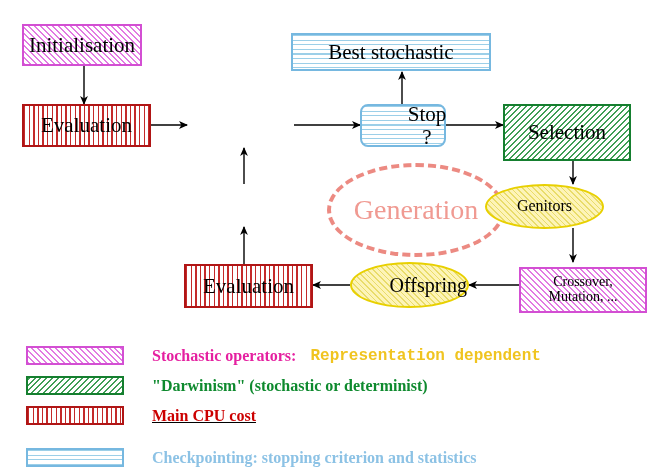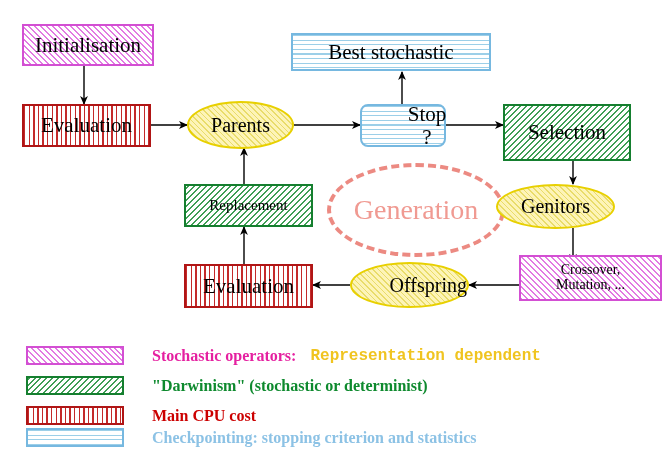--- a/index.html
+++ b/index.html
@@ -134,83 +134,77 @@
       <line x1="244" y1="264" x2="244" y2="227"></line>
 
       <line x1="244" y1="184" x2="244" y2="148"></line>
     </g>
   </svg>
 
   <div id="generation" style="left:327px;top:163px;width:170px;height:86px;">
     <span class="lbl">Generation</span>
   </div>
 
-  <div class="node rect p-magenta" style="left:22px;top:24px;width:132px;height:42px;font-size:21px;">
+  <div class="node rect p-magenta" style="left:22px;top:24px;width:120px;height:42px;font-size:21px;">
     <span class="lbl">Initialisation</span>
   </div>
 
   <div class="node rect p-red" style="left:22px;top:104px;width:129px;height:43px;font-size:21px;">
     <span class="lbl">Evaluation</span>
   </div>
 
-  <div class="node ellipse p-yellow" style="left:187px;top:101px;width:107px;height:48px;font-size:20px;">
-    <span class="lbl">Parents</span>
-  </div>
 
   <div class="node rect p-blue" style="left:291px;top:33px;width:200px;height:38px;font-size:21px;">
     <span class="lbl">Best stochastic</span>
   </div>
 
   <div class="node rect p-blue" style="left:360px;top:104px;width:86px;height:43px;font-size:21px;border-radius:8px;padding-left:48px;">
     <span class="lbl">Stop ?</span>
   </div>
 
   <div class="node rect p-green" style="left:503px;top:104px;width:128px;height:57px;font-size:21px;">
     <span class="lbl">Selection</span>
   </div>
 
-  <div class="node ellipse p-yellow" style="left:496px;top:184px;width:119px;height:45px;font-size:20px;">
+  <div class="node ellipse p-yellow" style="left:485px;top:184px;width:119px;height:45px;font-size:16px;">
     <span class="lbl">Genitors</span>
   </div>
 
-  <div class="node rect p-magenta" style="left:519px;top:255px;width:143px;height:46px;font-size:14px;">
+  <div class="node rect p-magenta" style="left:519px;top:267px;width:128px;height:46px;font-size:14px;">
     <span class="lbl">Crossover,
 Mutation, ...</span>
   </div>
 
   <div class="node ellipse p-yellow" style="left:350px;top:262px;width:119px;height:46px;font-size:20px;justify-content:flex-end;">
     <span class="lbl">Offspring</span>
   </div>
 
   <div class="node rect p-red" style="left:184px;top:264px;width:129px;height:44px;font-size:21px;">
     <span class="lbl">Evaluation</span>
   </div>
 
-  <div class="node rect p-green" style="left:184px;top:184px;width:129px;height:43px;font-size:15px;">
-    <span class="lbl">Replacement</span>
-  </div>
 
   <div id="legend">
 
     <div class="leg-row" style="top:10px;">
       <span class="swatch p-magenta"></span>
       <span class="leg-text c-magenta">Stochastic operators:</span>
       <span class="leg-text c-gold" style="margin-left:14px;">Representation dependent</span>
     </div>
 
     <div class="leg-row" style="top:40px;">
       <span class="swatch p-green"></span>
       <span class="leg-text c-green">"Darwinism" (stochastic or determinist)</span>
     </div>
 
-    <div class="leg-row" style="top:70px;">
+    <div class="leg-row" style="top:70px;text-decoration:underline;">
       <span class="swatch p-red"></span>
       <span class="leg-text c-red">Main CPU cost</span>
     </div>
 
-    <div class="leg-row" style="top:92px;align-items:center;">
+    <div class="leg-row" style="top:112px;align-items:center;">
       <span class="swatch p-blue"></span>
       <span class="leg-text c-ltblue">Checkpointing: stopping criterion and statistics</span>
     </div>
 
   </div>
 
 </div>
 
 </body></html>

